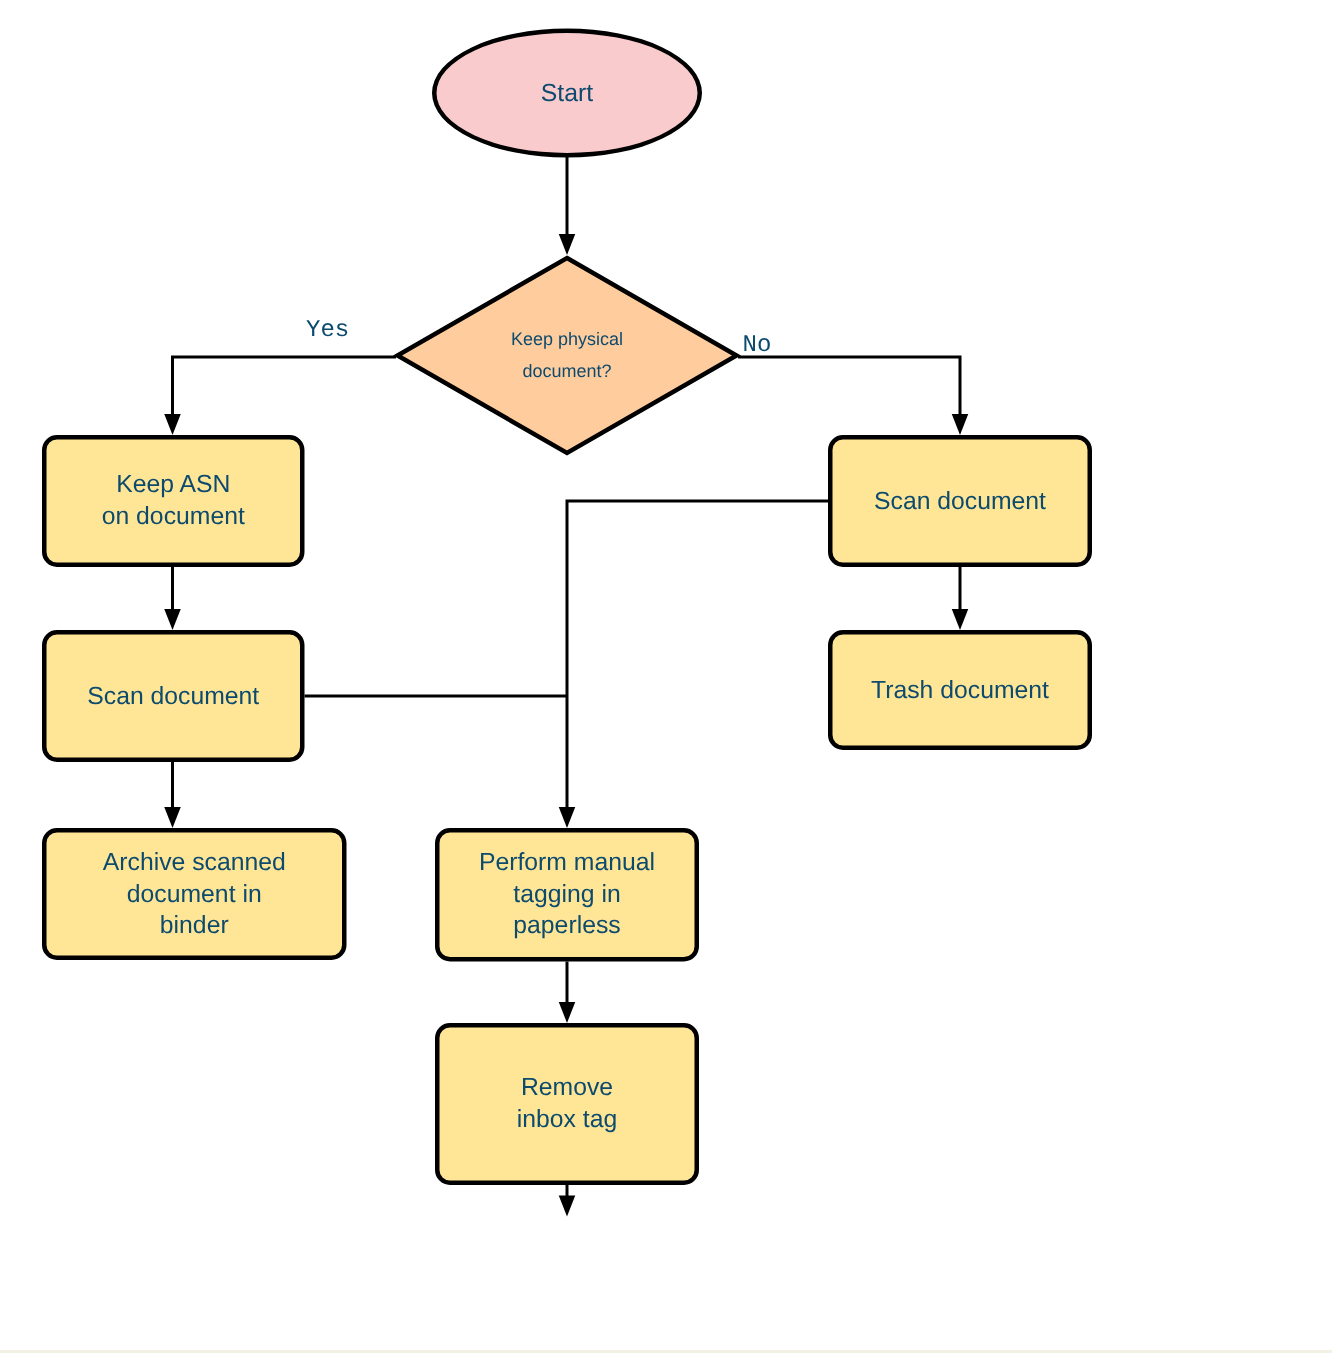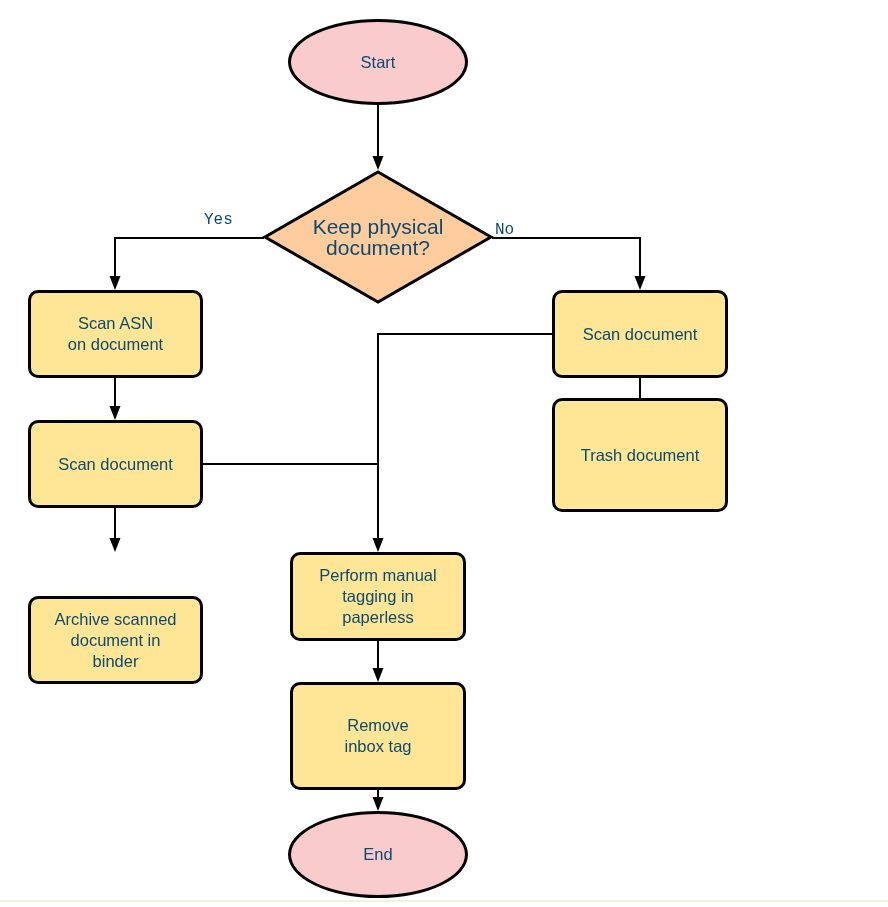--- a/index.html
+++ b/index.html
@@ -53,21 +53,21 @@
     fill: var(--decision-fill, #FFCC9E);
     stroke: var(--stroke, #000);
     stroke-width: 3;
   }
   .decision-label {
     position: absolute;
     display: flex;
     align-items: center;
     justify-content: center;
     text-align: center;
-    font-size: 21px;
+    font-size: 12px;
     line-height: 21px;
     white-space: pre-line;
   }
   .edge-label {
     position: absolute;
     font-size: 16px;
     text-align: left;
     font-family: Liberation Mono, monospace;
   }
   .annotation {
@@ -124,41 +124,40 @@
   </svg>
 
   <div class="node terminal" style="left:288px; top:19px; width:180px; height:86px;">Start</div>
 
   <svg class="decision-shape" style="left:260px; top:165px;" width="236" height="144" xmlns="http://www.w3.org/2000/svg">
     <polygon points="118,7 231,72 118,137 5,72"></polygon>
   </svg>
   <div class="decision-label" style="left:264px; top:169px; width:228px; height:136px;">Keep physical
 document?</div>
 
-  <div class="node process" style="left:28px; top:290px; width:175px; height:88px;">Scan ASN
+  <div class="node process" style="left:28px; top:290px; width:175px; height:88px;">Keep ASN
 on document</div>
 
   <div class="node process" style="left:28px; top:420px; width:175px; height:88px;">Scan document</div>
 
-  <div class="node process" style="left:28px; top:552px; width:175px; height:88px;margin-top:44px;">Archive scanned
+  <div class="node process" style="left:28px; top:552px; width:203px; height:88px;">Archive scanned
 document in
 binder</div>
 
   <div class="node process" style="left:552px; top:290px; width:176px; height:88px;">Scan document</div>
 
-  <div class="node process" style="left:552px; top:398px; width:176px; height:114px;">Trash document</div>
+  <div class="node process" style="left:552px; top:420px; width:176px; height:80px;">Trash document</div>
 
   <div class="node process" style="left:290px; top:552px; width:176px; height:89px;">Perform manual
 tagging in
 paperless</div>
 
   <div class="node process" style="left:290px; top:682px; width:176px; height:108px;">Remove
 inbox tag</div>
 
-  <div class="node terminal" style="left:288px; top:811px; width:180px; height:87px;">End</div>
 
   <div class="edge-label" style="left:204px; top:211px; width:48px;">Yes</div>
   <div class="edge-label" style="left:495px; top:221px; width:48px;">No</div>
 
 
   <div class="page-edge"></div>
 
 </div>
 
 </body></html>

